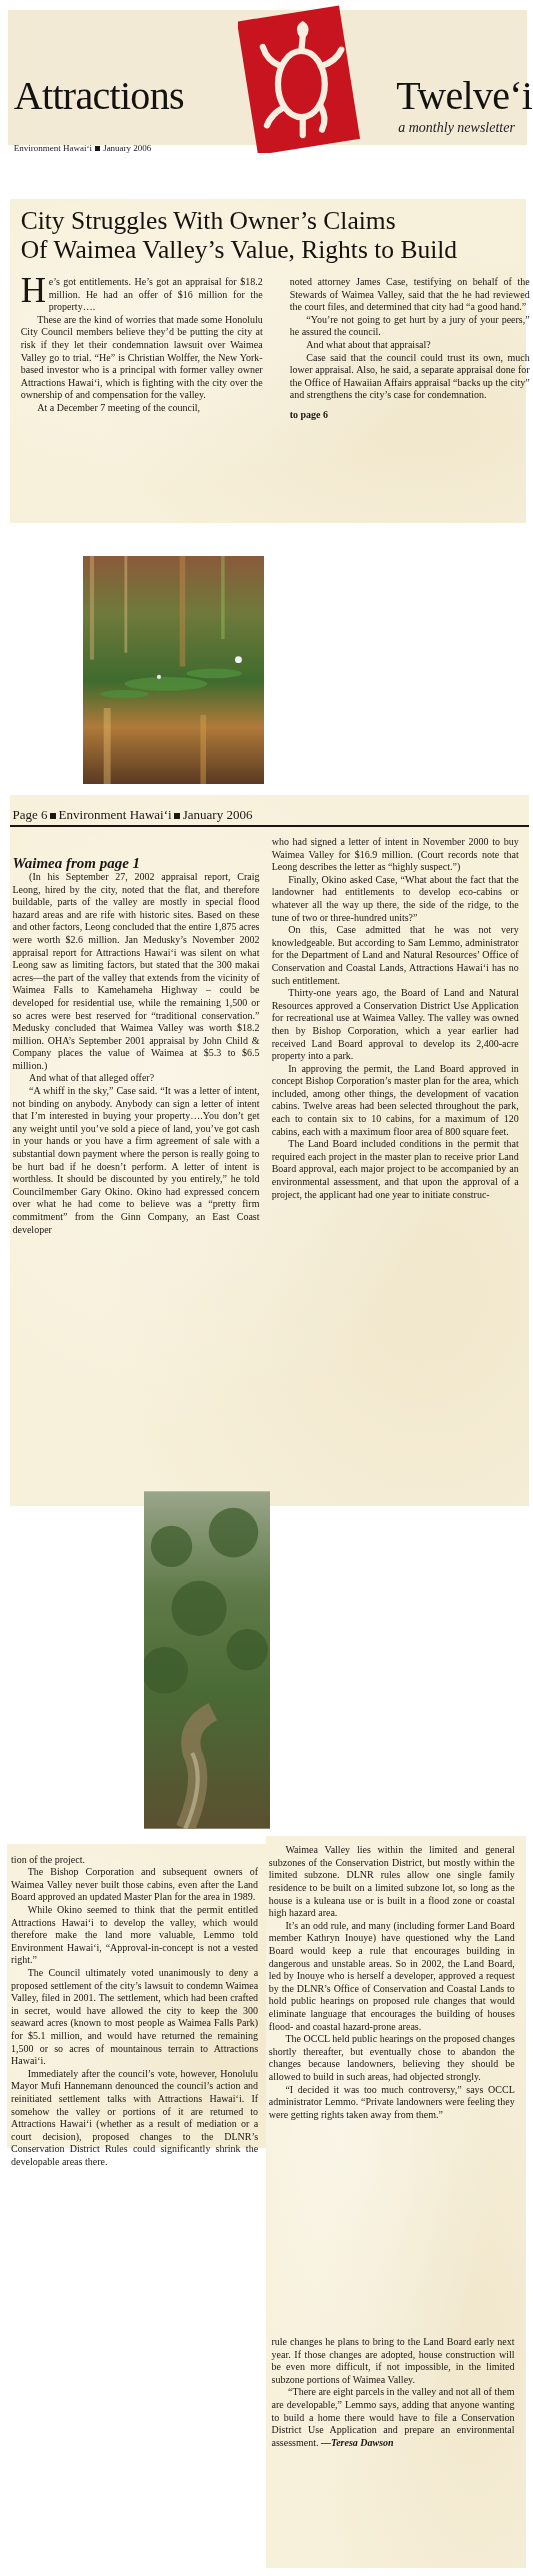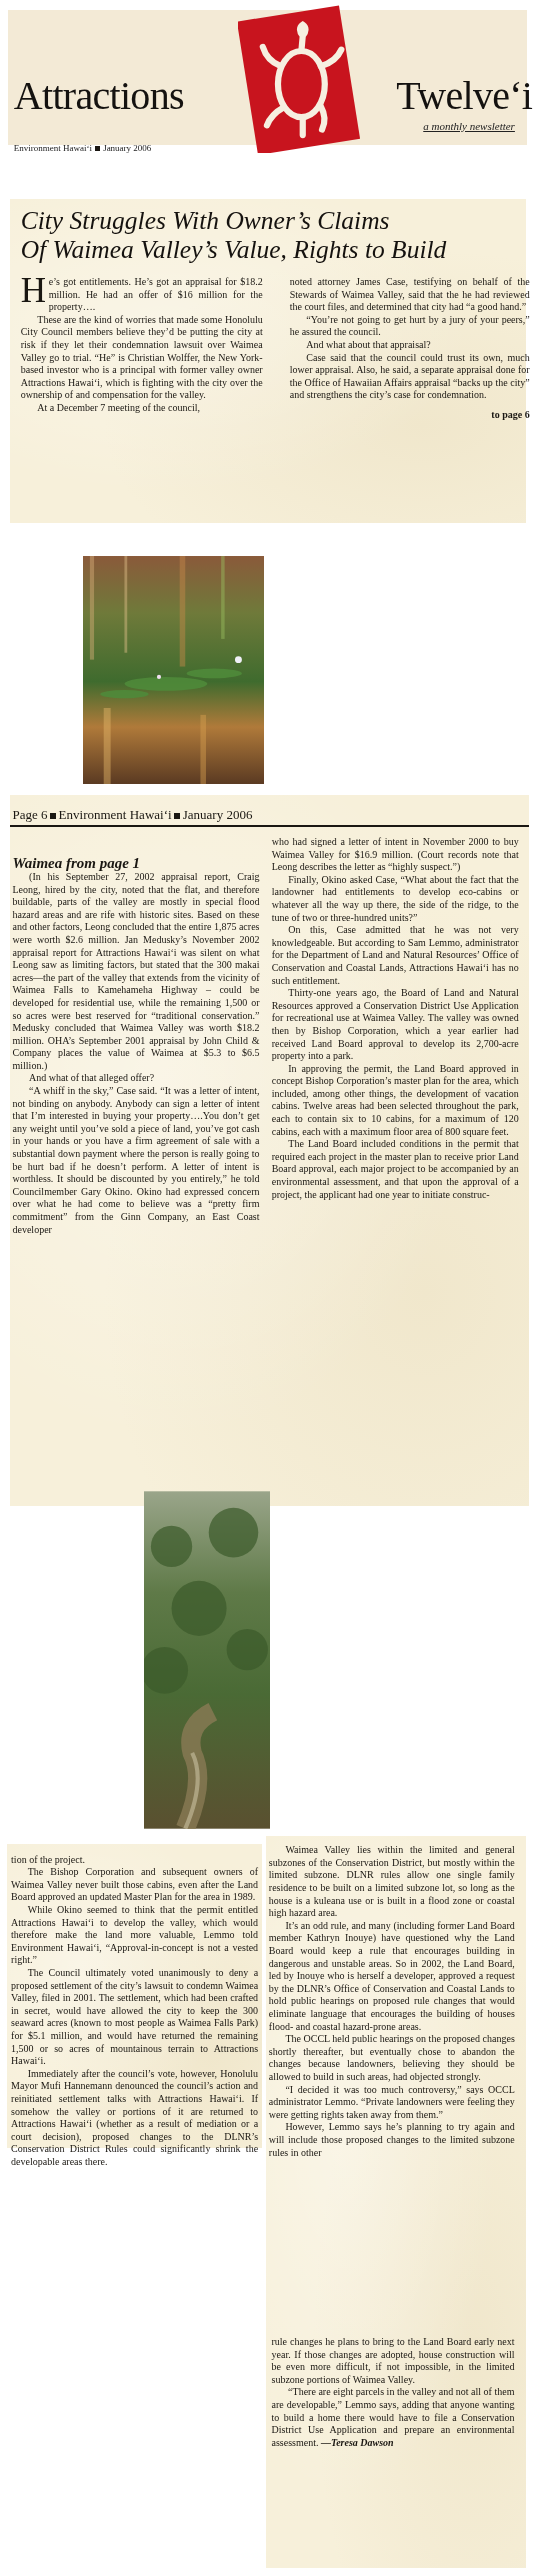--- a/index.html
+++ b/index.html
@@ -6,51 +6,51 @@
   body { width: 534px; height: 2576px; position: relative; overflow: hidden;
          font-family: "Liberation Serif", "DejaVu Serif", serif; color: #1a1712; }
   .paper { position: absolute; background: #f7f0da;
            background-image: radial-gradient(ellipse at 30% 40%, rgba(255,255,255,0.35), rgba(0,0,0,0) 60%),
                              radial-gradient(ellipse at 80% 70%, rgba(210,190,140,0.18), rgba(0,0,0,0) 55%); }
   
   #masthead { left: 8.3px; top: 9.7px; width: 519px; height: 135px; background: #f3ead6; }
   .mast-word { position: absolute; font-size: 40px; letter-spacing: -0.7px; color: #141210; line-height: 1; }
   #mast-env { left: 5.5px; top: 66px; }
   #mast-haw { left: 388px; top: 66px; }
-  #mast-sub { position: absolute; right: 12.4px; top: 110px; font-style: italic; font-size: 11px; color: #222; text-decoration: underline; }
+  #mast-sub { position: absolute; right: 12.4px; top: 110px; font-style: italic; font-size: 14px; color: #222; }
   #mast-line { position: absolute; left: 5.5px; top: 133px; font-size: 9px; color: #222; white-space: nowrap; text-align: center; }
   #logo { position: absolute; left: 238px; top: 0; width: 124px; height: 153px; }
   .sq { display: inline-block; width: 5.5px; height: 5.5px; background: #1a1712; margin: 0 2.8px 0.7px 2.8px; vertical-align: middle; }
 
   
   #p1 { left: 9.7px; top: 199px; width: 516px; height: 324px; }
-  .headline { position: absolute; left: 11px; font-size: 25.5px; line-height: 29px; color: #15120f; white-space: nowrap; font-style: italic; }
+  .headline { position: absolute; left: 11px; font-size: 25.5px; line-height: 29px; color: #15120f; white-space: nowrap; }
   #hl1 { top: 7px; } #hl2 { top: 36px; }
   .col { position: absolute; font-size: 10px; line-height: 12.6px; text-align: justify; hyphens: manual; }
   .col p { margin: 0; text-indent: 16.6px; }
   .col p.noindent { text-indent: 0; }
   #p1-left { left: 11px; top: 77px; width: 242px; }
   #p1-right { left: 280px; top: 77px; width: 240px; }
   .dropcap { float: left; font-size: 35px; line-height: 28px; margin: 1.4px 2.8px 0 0; }
-  .topage { text-align: right; font-weight: bold; margin-top: 7px; }
+  .topage { font-weight: bold; margin-top: 7px; }
 
   
   .photo { position: absolute; overflow: hidden; }
   #photo1 { left: 83px; top: 556px; width: 181px; height: 228px; }
   #photo2 { left: 144px; top: 1491px; width: 126px; height: 338px; }
 
   
   #p6 { left: 9.7px; top: 795px; width: 519px; height: 711px; }
   #p6-header { position: absolute; left: 2.8px; top: 12.4px; font-size: 13px; white-space: nowrap; }
   #p6-rule { position: absolute; left: 0; top: 30px; width: 519px; height: 2.1px; background: #1a1712; }
   #p6-left { left: 2.8px; top: 62px; width: 247px; }
   #p6-right { left: 262px; top: 41px; width: 247px; }
   .kicker { font-style: italic; font-weight: bold; font-size: 15px; margin-bottom: 1.4px; }
 
-  #p6b-left-box { left: 7px; top: 1844px; width: 255px; height: 304px; }
+  #p6b-left-box { left: 7px; top: 1844px; width: 255px; height: 304px; padding-left: 7px; }
   #p6b-left { left: 4.1px; top: 9.7px; width: 247px; }
   #p6b-right-box { left: 266px; top: 1836px; width: 260px; height: 732px; }
   #p6b-right-a { left: 2.8px; top: 8.3px; width: 246px; }
   #p6b-right-b { left: 5.5px; top: 500px; width: 243px; }
   .byline { font-style: italic; font-weight: bold; }
 </style>
 </head>
 <body>
 
 <div class="paper" id="masthead">
@@ -129,21 +129,21 @@
   <div class="col" id="p6-left">
     <div class="kicker">Waimea from page 1</div>
     <p>(In his September 27, 2002 appraisal report, Craig Leong, hired by the city, noted that the flat, and therefore buildable, parts of the valley are mostly in special flood hazard areas and are rife with historic sites. Based on these and other factors, Leong concluded that the entire 1,875 acres were worth $2.6 million. Jan Medusky’s November 2002 appraisal report for Attractions Hawai‘i was silent on what Leong saw as limiting factors, but stated that the 300 makai acres—the part of the valley that extends from the vicinity of Waimea Falls to Kamehameha Highway – could be developed for residential use, while the remaining 1,500 or so acres were best reserved for “traditional conservation.” Medusky concluded that Waimea Valley was worth $18.2 million. OHA’s September 2001 appraisal by John Child &amp; Company places the value of Waimea at $5.3 to $6.5 million.)</p>
     <p>And what of that alleged offer?</p>
     <p>“A whiff in the sky,” Case said. “It was a letter of intent, not binding on anybody. Anybody can sign a letter of intent that I’m interested in buying your property….You don’t get any weight until you’ve sold a piece of land, you’ve got cash in your hands or you have a firm agreement of sale with a substantial down payment where the person is really going to be hurt bad if he doesn’t perform. A letter of intent is worthless. It should be discounted by you entirely,” he told Councilmember Gary Okino. Okino had expressed concern over what he had come to believe was a “pretty firm commitment” from the Ginn Company, an East Coast developer</p>
   </div>
   <div class="col" id="p6-right">
     <p class="noindent">who had signed a letter of intent in November 2000 to buy Waimea Valley for $16.9 million. (Court records note that Leong describes the letter as “highly suspect.”)</p>
     <p>Finally, Okino asked Case, “What about the fact that the landowner had entitlements to develop eco-cabins or whatever all the way up there, the side of the ridge, to the tune of two or three-hundred units?”</p>
     <p>On this, Case admitted that he was not very knowledgeable. But according to Sam Lemmo, administrator for the Department of Land and Natural Resources’ Office of Conservation and Coastal Lands, Attractions Hawai‘i has no such entitlement.</p>
-    <p>Thirty-one years ago, the Board of Land and Natural Resources approved a Conservation District Use Application for recreational use at Waimea Valley. The valley was owned then by Bishop Corporation, which a year earlier had received Land Board approval to develop its 2,700-acre property into a park.</p>
+    <p>Thirty-one years ago, the Board of Land and Natural Resources approved a Conservation District Use Application for recreational use at Waimea Valley. The valley was owned then by Bishop Corporation, which a year earlier had received Land Board approval to develop its 2,400-acre property into a park.</p>
     <p>In approving the permit, the Land Board approved in concept Bishop Corporation’s master plan for the area, which included, among other things, the development of vacation cabins. Twelve areas had been selected throughout the park, each to contain six to 10 cabins, for a maximum of 120 cabins, each with a maximum floor area of 800 square feet.</p>
     <p>The Land Board included conditions in the permit that required each project in the master plan to receive prior Land Board approval, each major project to be accompanied by an environmental assessment, and that upon the approval of a project, the applicant had one year to initiate construc-</p>
   </div>
 </div>
 
 <div class="photo" id="photo2">
   <svg width="126" height="338" viewBox="0 0 183 490">
     <defs>
       <linearGradient id="forestg" x1="0" y1="0" x2="0" y2="1">
         <stop offset="0" stop-color="#9aa58a"></stop>
@@ -174,20 +174,19 @@
     <p>Immediately after the council’s vote, however, Honolulu Mayor Mufi Hannemann denounced the council’s action and reinitiated settlement talks with Attractions Hawai‘i. If somehow the valley or portions of it are returned to Attractions Hawai‘i (whether as a result of mediation or a court decision), proposed changes to the DLNR’s Conservation District Rules could significantly shrink the developable areas there.</p>
   </div>
 </div>
 
 <div class="paper" id="p6b-right-box">
   <div class="col" id="p6b-right-a">
     <p>Waimea Valley lies within the limited and general subzones of the Conservation District, but mostly within the limited subzone. DLNR rules allow one single family residence to be built on a limited subzone lot, so long as the house is a kuleana use or is built in a flood zone or coastal high hazard area.</p>
     <p>It’s an odd rule, and many (including former Land Board member Kathryn Inouye) have questioned why the Land Board would keep a rule that encourages building in dangerous and unstable areas. So in 2002, the Land Board, led by Inouye who is herself a developer, approved a request by the DLNR’s Office of Conservation and Coastal Lands to hold public hearings on proposed rule changes that would eliminate language that encourages the building of houses flood- and coastal hazard-prone areas.</p>
     <p>The OCCL held public hearings on the proposed changes shortly thereafter, but eventually chose to abandon the changes because landowners, believing they should be allowed to build in such areas, had objected strongly.</p>
     <p>“I decided it was too much controversy,” says OCCL administrator Lemmo. “Private landowners were feeling they were getting rights taken away from them.”</p>
-    <p>However, Lemmo says he’s planning to try again and will include those proposed changes to the limited subzone rules in other</p>
   </div>
   <div class="col" id="p6b-right-b">
     <p class="noindent">rule changes he plans to bring to the Land Board early next year. If those changes are adopted, house construction will be even more difficult, if not impossible, in the limited subzone portions of Waimea Valley.</p>
     <p><span>“There are eight parcels in the valley and not all of them are developable,” Lemmo says, adding that anyone wanting to build a home there would have to file a Conservation District Use Application and prepare an environmental assessment.</span> <span class="byline">—Teresa Dawson</span></p>
   </div>
 </div>
 
 
 </body></html>

